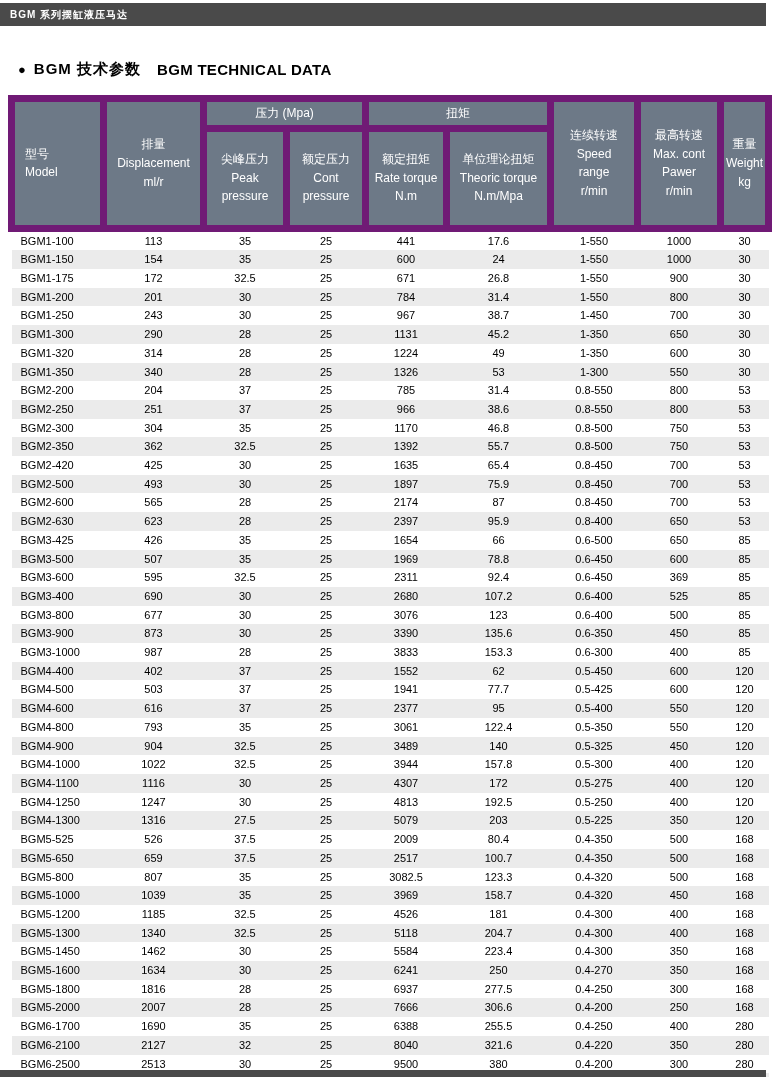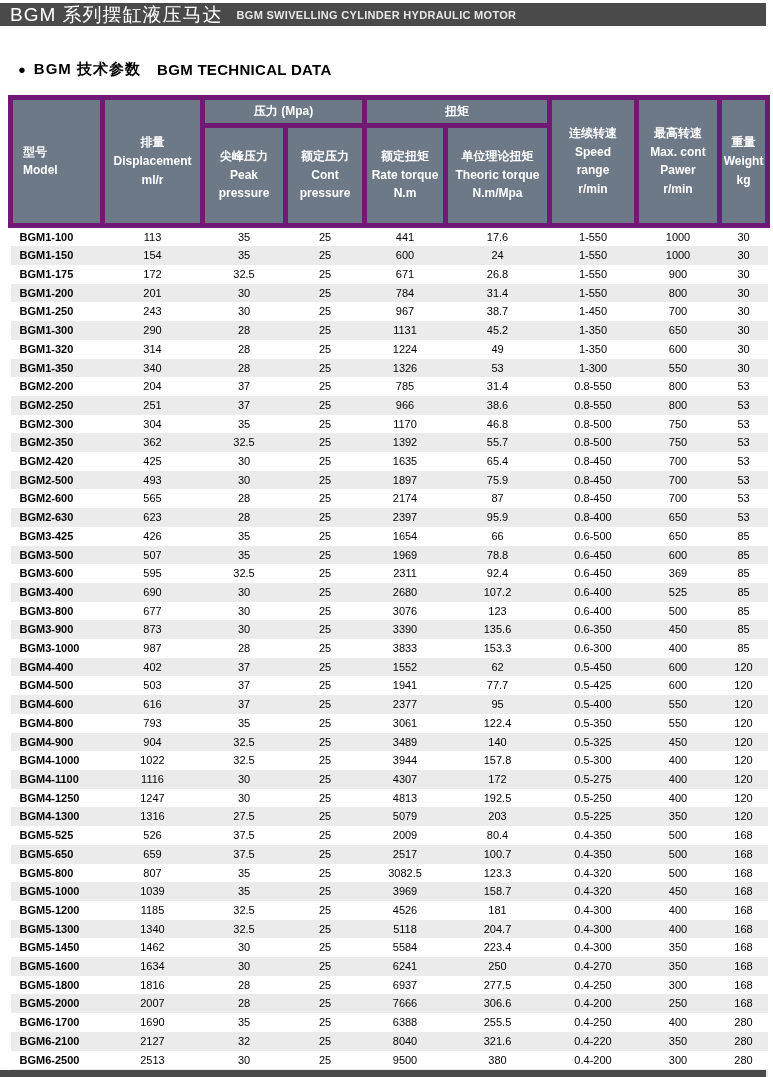--- a/index.html
+++ b/index.html
@@ -12,21 +12,21 @@
     color:#000;
   }
 
   
   .top-bar {
     position:absolute; left:0; top:3px; width:766px; height:23px;
     background:#4a4a4a; color:#fff;
     display:flex; align-items:center;
     padding-left:10px;
   }
-  .top-bar-zh { font-size:19px; font-weight:normal; letter-spacing:1px; white-space:nowrap; }
+  .top-bar-zh { font-size:10px; font-weight:bold; letter-spacing:1px; white-space:nowrap; }
   .top-bar-en { font-size:11px; font-weight:bold; margin-left:14px; letter-spacing:0.3px; color:#e8e8e8; white-space:nowrap; }
 
   
   .section-title {
     position:absolute; left:18px; top:60px;
     display:flex; align-items:center;
     font-weight:bold;
   }
   .bullet { font-size:13px; margin-right:8px; line-height:1; }
   .section-zh { font-size:15px; letter-spacing:1px; }
@@ -42,52 +42,51 @@
   col.c-peak   { width:83px; }
   col.c-cont   { width:79px; }
   col.c-rate   { width:81px; }
   col.c-theo   { width:104px; }
   col.c-speed  { width:87px; }
   col.c-max    { width:83px; }
   col.c-weight { width:48px; }
 
   thead th {
     background:#6d7987; color:#ffffff;
-    font-weight:bold; font-size:12px; line-height:1.55;
+    font-weight:normal; font-size:12px; line-height:1.55;
     white-space:pre-line; text-align:center; vertical-align:middle;
-    border:5px solid #701a75;
+    border:7px solid #701a75;
     padding:2px 1px;
   }
   thead tr.group-row th.group { height:22px; }
   thead tr.sub-row th { height:100px; }
   thead th.model-h { text-align:left; padding-left:10px; }
 
   tbody td {
     height:18.7px; line-height:18.7px;
     font-size:11px; text-align:center;
     padding:0; white-space:nowrap; overflow:hidden;
   }
   tbody td.model {
-    text-align:left; padding-left:9px; font-weight:bold;
+    text-align:left; padding-left:9px; font-weight:normal;
   }
   tbody tr:nth-child(even) { background:#ebebeb; }
   tbody tr:nth-child(odd)  { background:#ffffff; }
 
   
   .bottom-bar {
     position:absolute; left:0; top:1070px; width:766px; height:7px;
     background:#4a4a4a;
   }
 </style>
 </head>
 <body>
 
 <div class="top-bar">
   <span class="top-bar-zh">BGM 系列摆缸液压马达</span>
-  <span class="top-bar-en">BGM SWIVELLING CYLINDER HYDRAULIC MOTOR</span>
 </div>
 
 <div class="section-title">
   <span class="bullet">●</span>
   <span class="section-zh">BGM 技术参数</span>
   <span class="section-en">BGM TECHNICAL DATA</span>
 </div>
 
 <table class="data-table">
   <colgroup>

